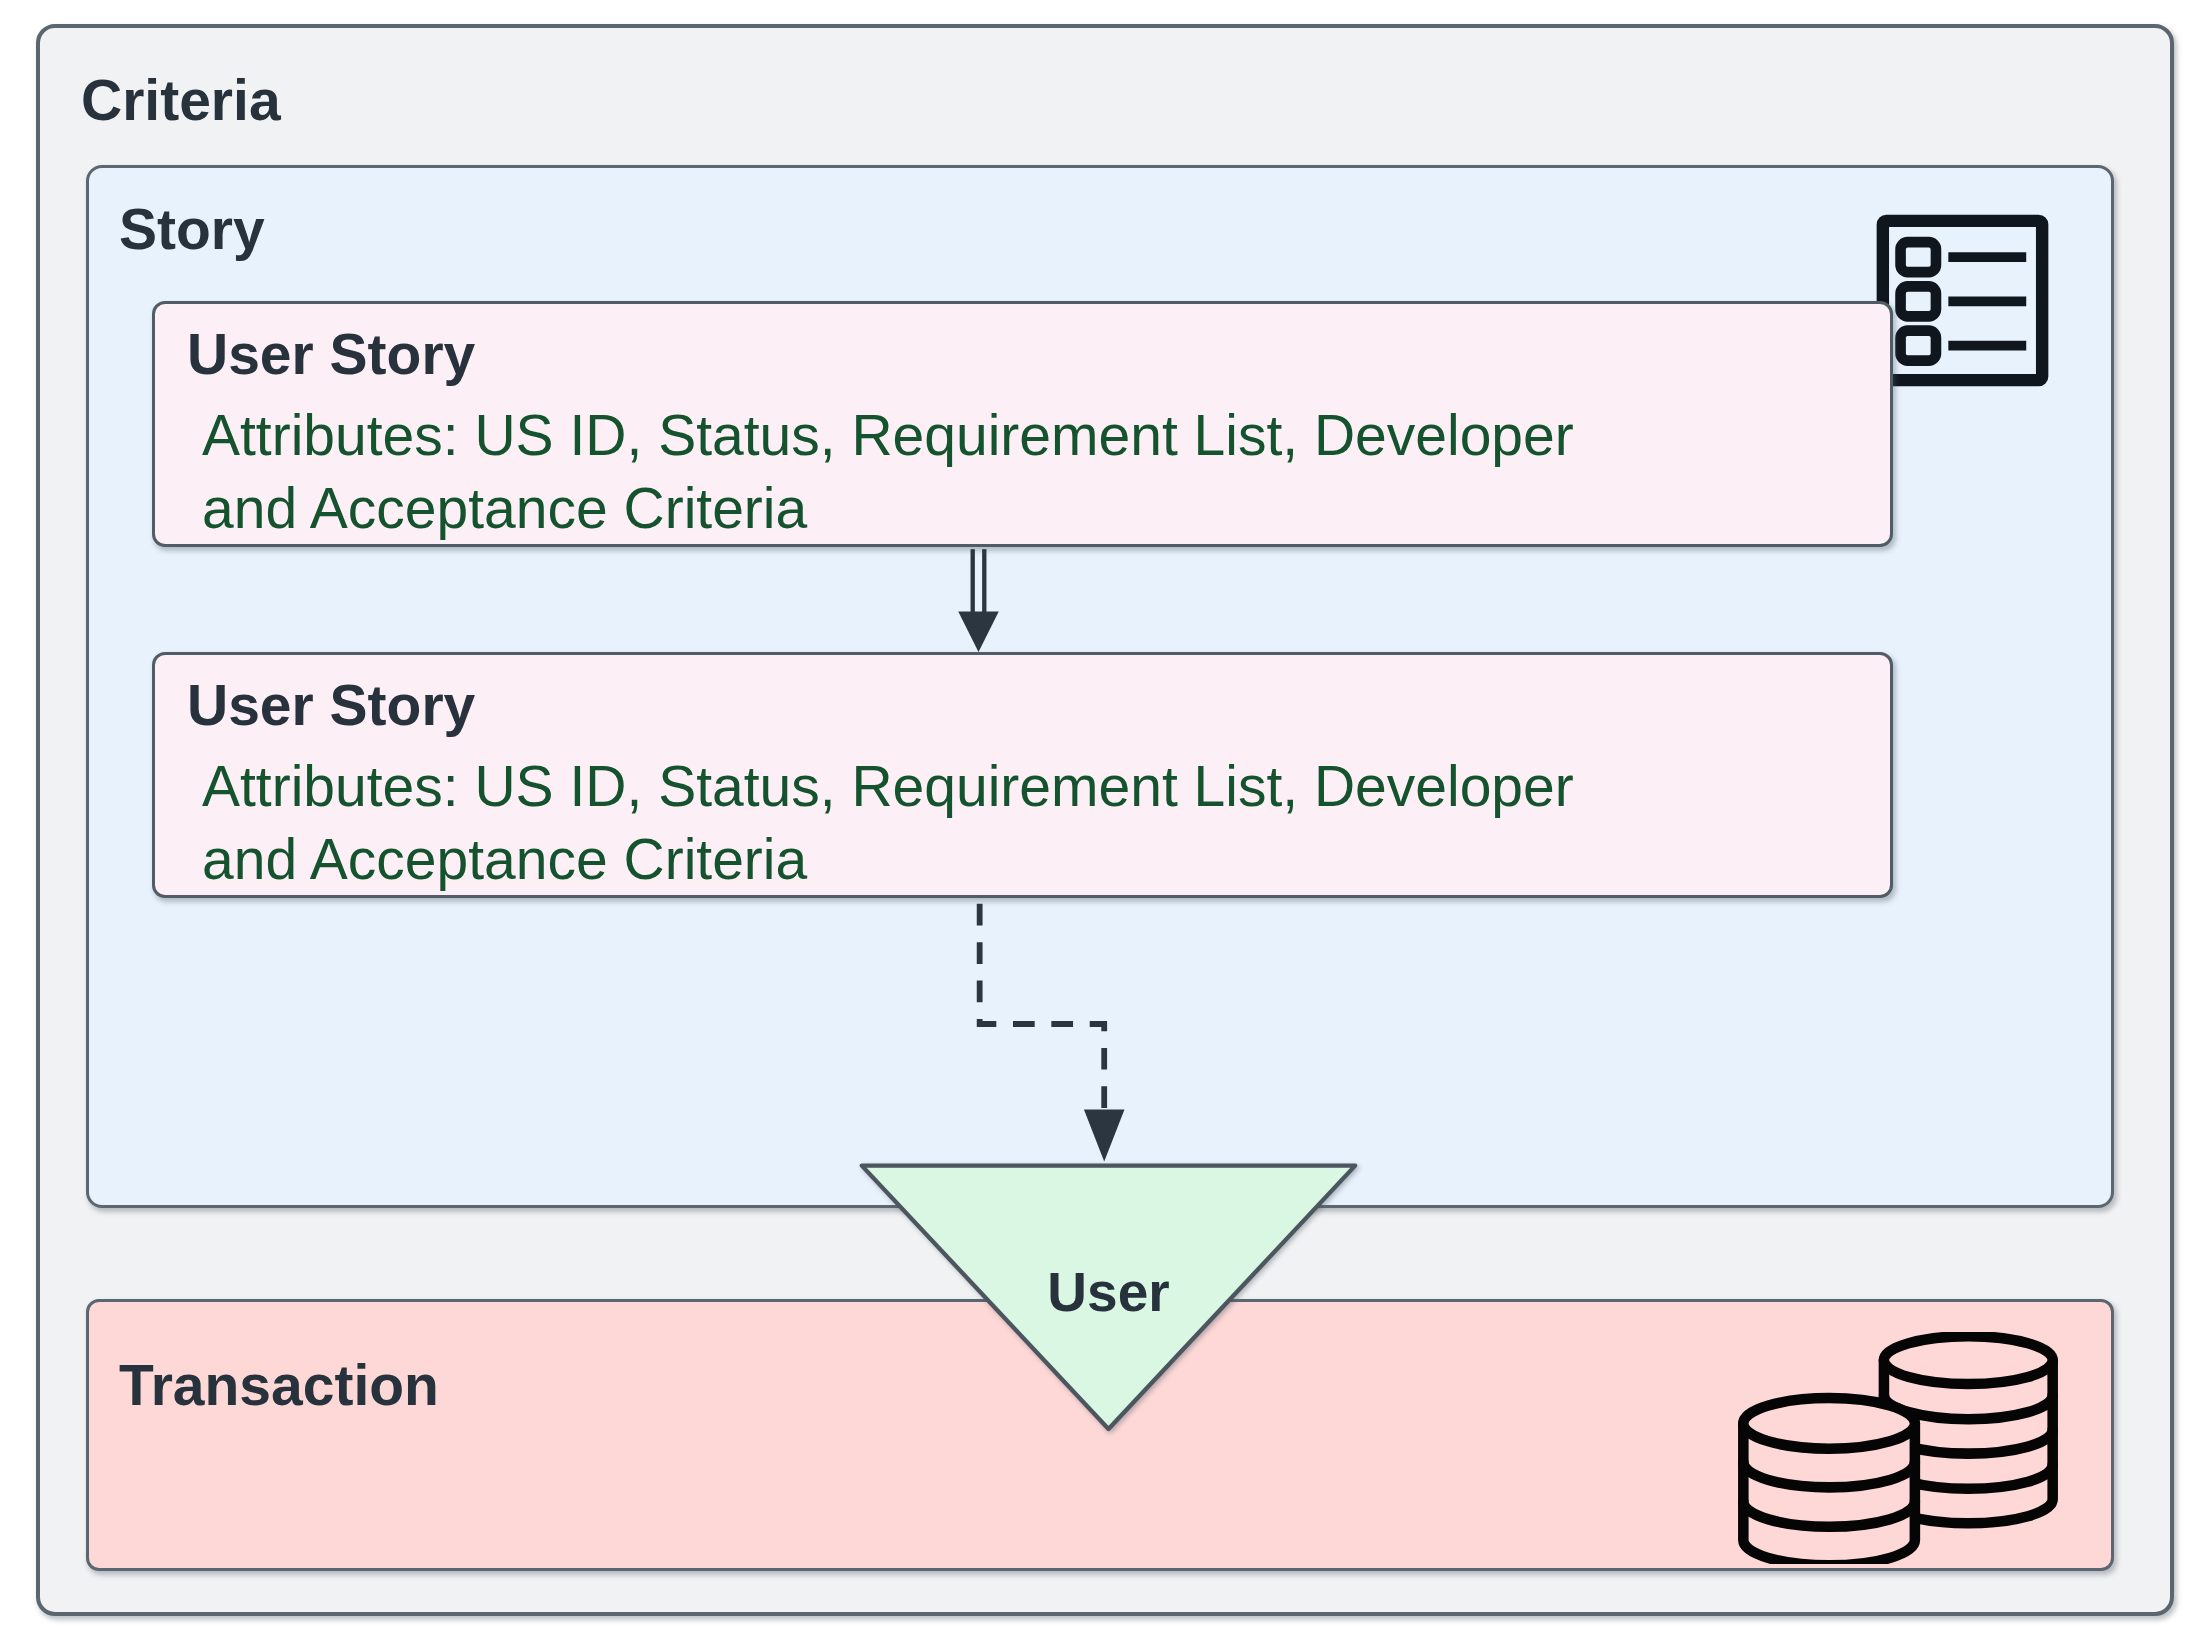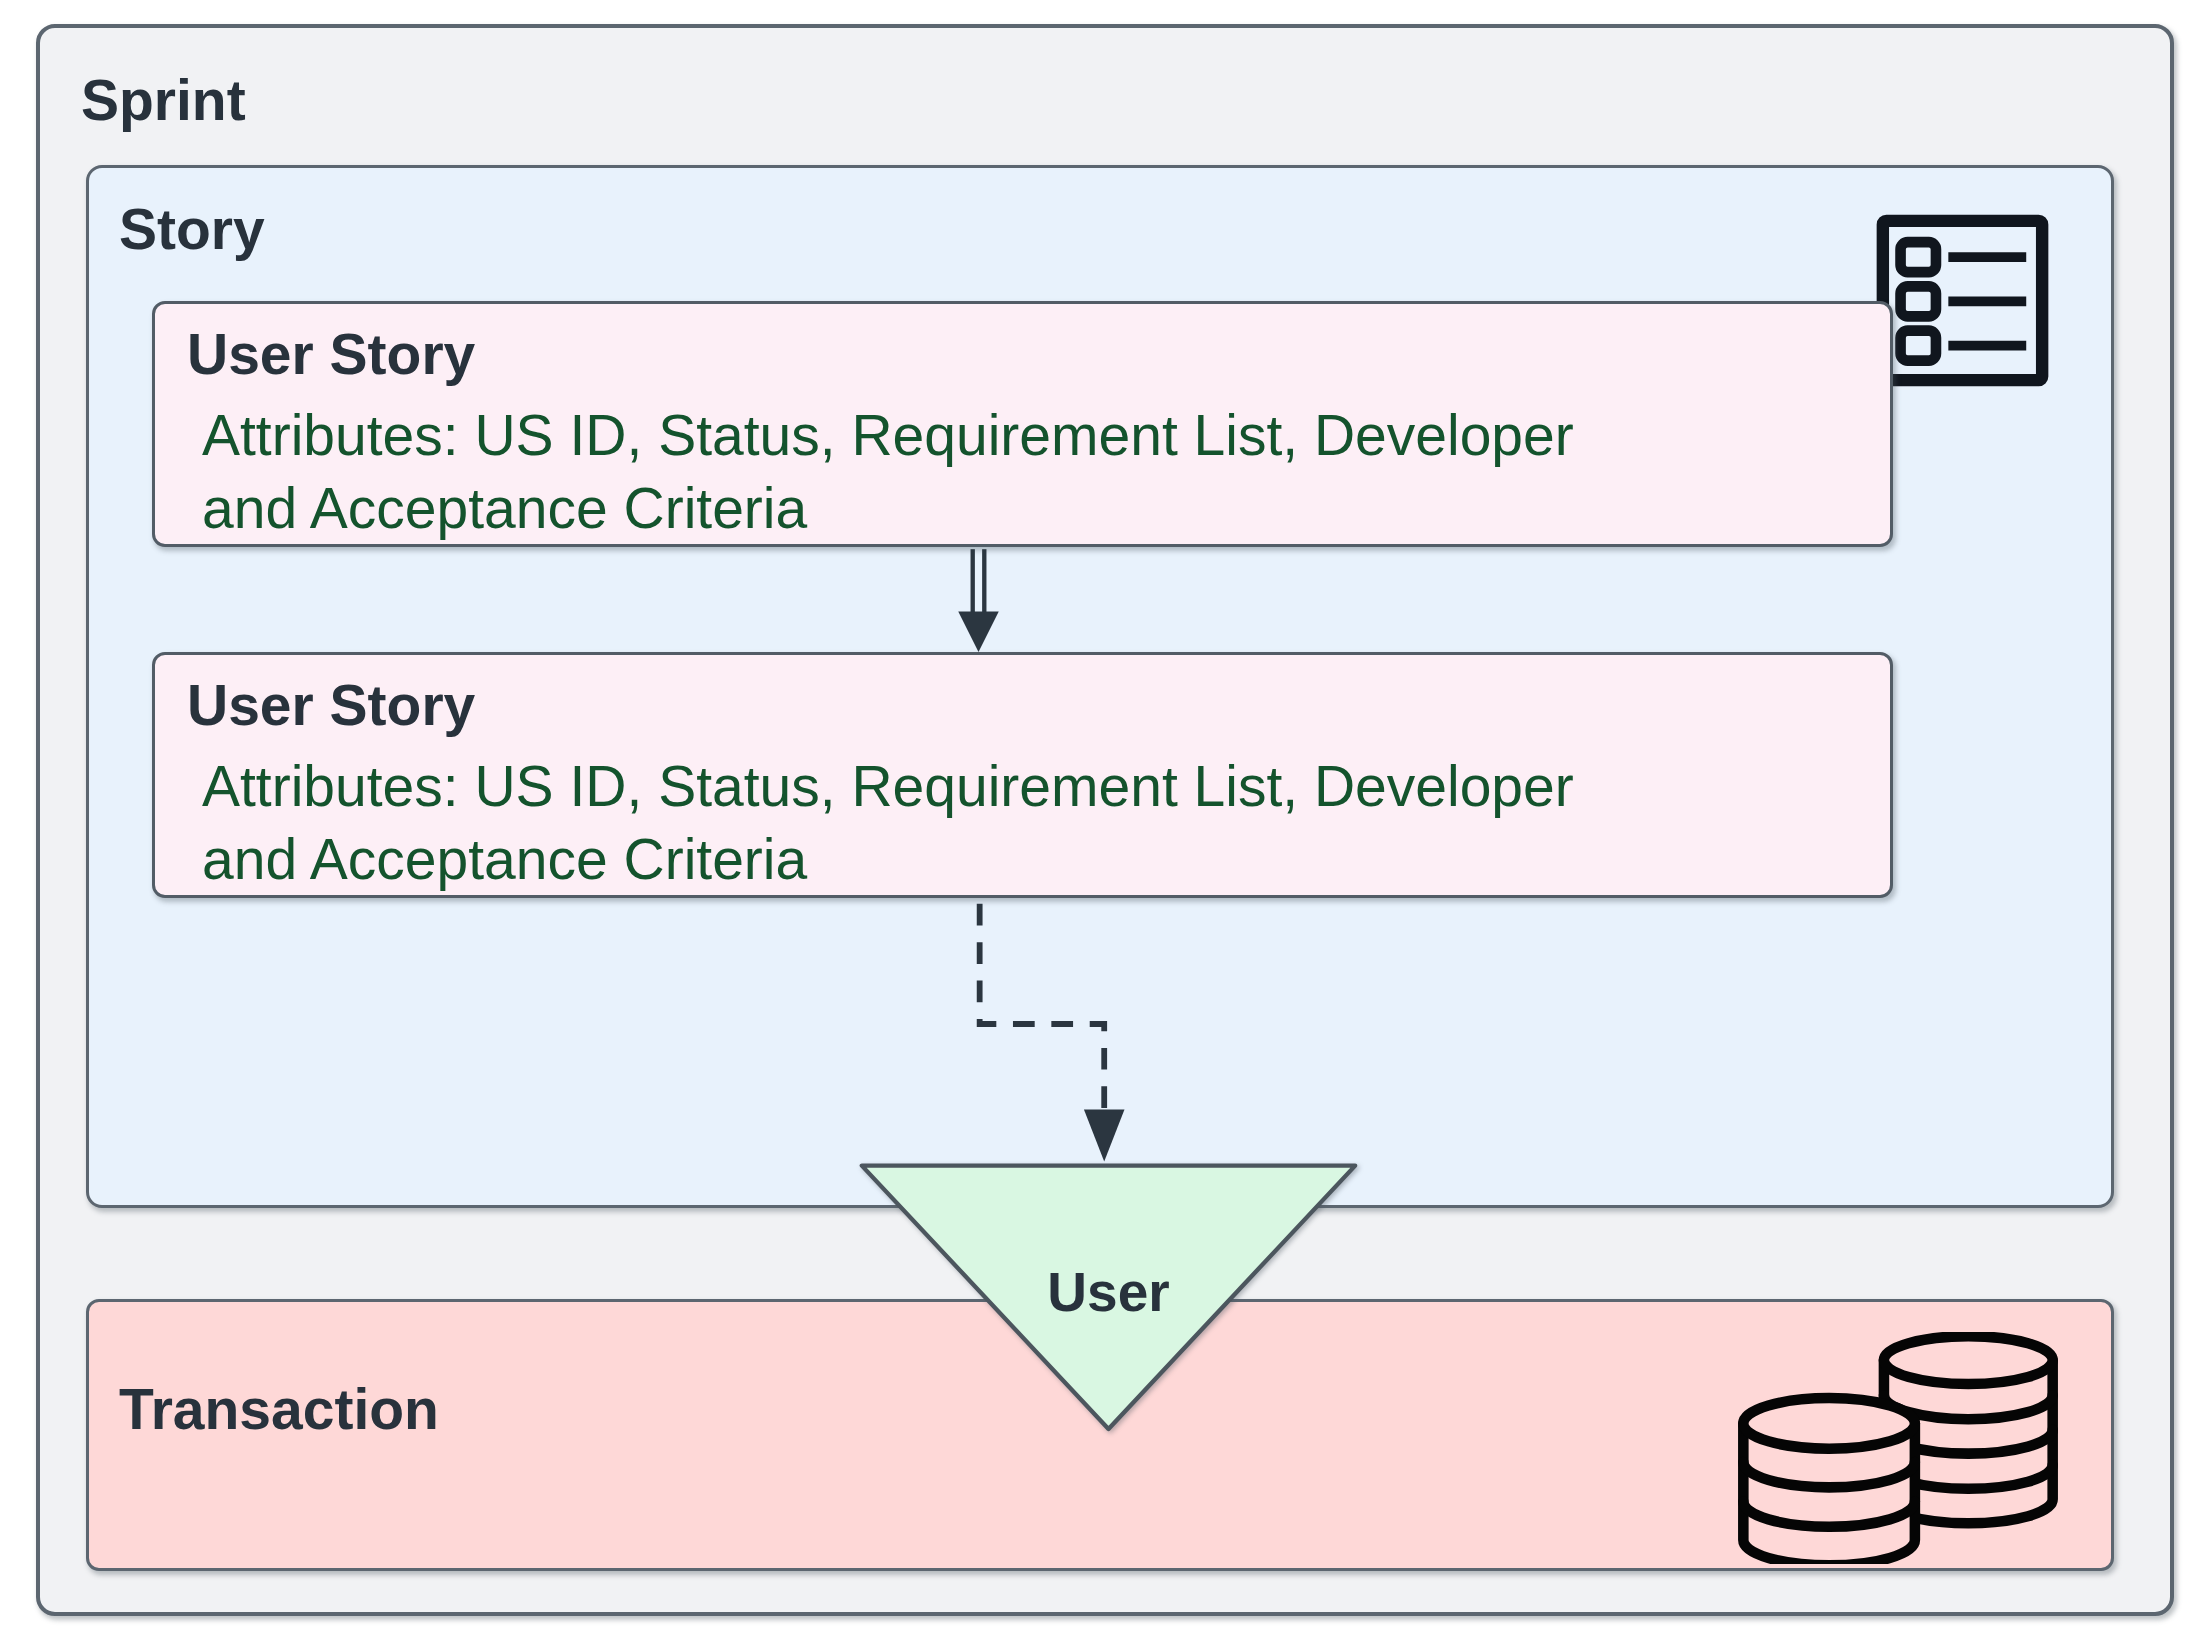--- a/index.html
+++ b/index.html
@@ -30,38 +30,38 @@
   .us-box-2{top:652px;}
   .transaction-box{
     left:86px;top:1299px;width:2028px;height:272px;
     background:#fed8d7;border:3.6px solid #5c6670;border-radius:13px;
   }
   .container-label{
     position:absolute;font-size:57px;font-weight:700;color:#28323c;line-height:1;
   }
   .project-label{left:81px;top:72px;}
   .sprint-label{left:119px;top:201px;}
-  .transaction-label{left:119px;top:1357px;margin-top:24px;}
+  .transaction-label{left:119px;top:1357px;}
   .us-title{font-size:57px;font-weight:700;color:#28323c;line-height:1;margin:0 0 16px 0;}
   .us-attrs{font-size:57px;font-weight:400;color:#14532d;line-height:1.28;margin:15px;white-space:pre-line;}
   .svg-abs{position:absolute;}
   .triangle-wrap{left:857px;top:1162px;width:503px;height:272px;
     filter:drop-shadow(2.2px 2.9px 2.9px rgba(75,85,95,0.4));}
   .done-label{
     position:absolute;left:0;top:103px;width:503px;text-align:center;
     font-size:55px;font-weight:700;color:#28323c;line-height:1;
   }
 </style>
 </head>
 <body>
 
 <div id="canvas">
 
   <div class="box project-box shadow"></div>
-  <div class="container-label project-label">Sprint</div>
+  <div class="container-label project-label">Criteria</div>
 
   <div class="box sprint-box shadow"></div>
   <div class="container-label sprint-label">Story</div>
 
   <svg class="svg-abs" style="left:1871px;top:212px;" width="183" height="177" viewBox="0 0 100 100">
     <rect x="5" y="5" width="90" height="90" rx="2" fill="none" stroke="#10161e" stroke-width="7"></rect>
     <g fill="none" stroke="#10161e">
       <rect x="15" y="17" width="20" height="17" rx="4" stroke-width="6"></rect>
       <line x1="42" y1="25.5" x2="86" y2="25.5" stroke-width="5.5"></line>
       <rect x="15" y="42" width="20" height="17" rx="4" stroke-width="6"></rect>

